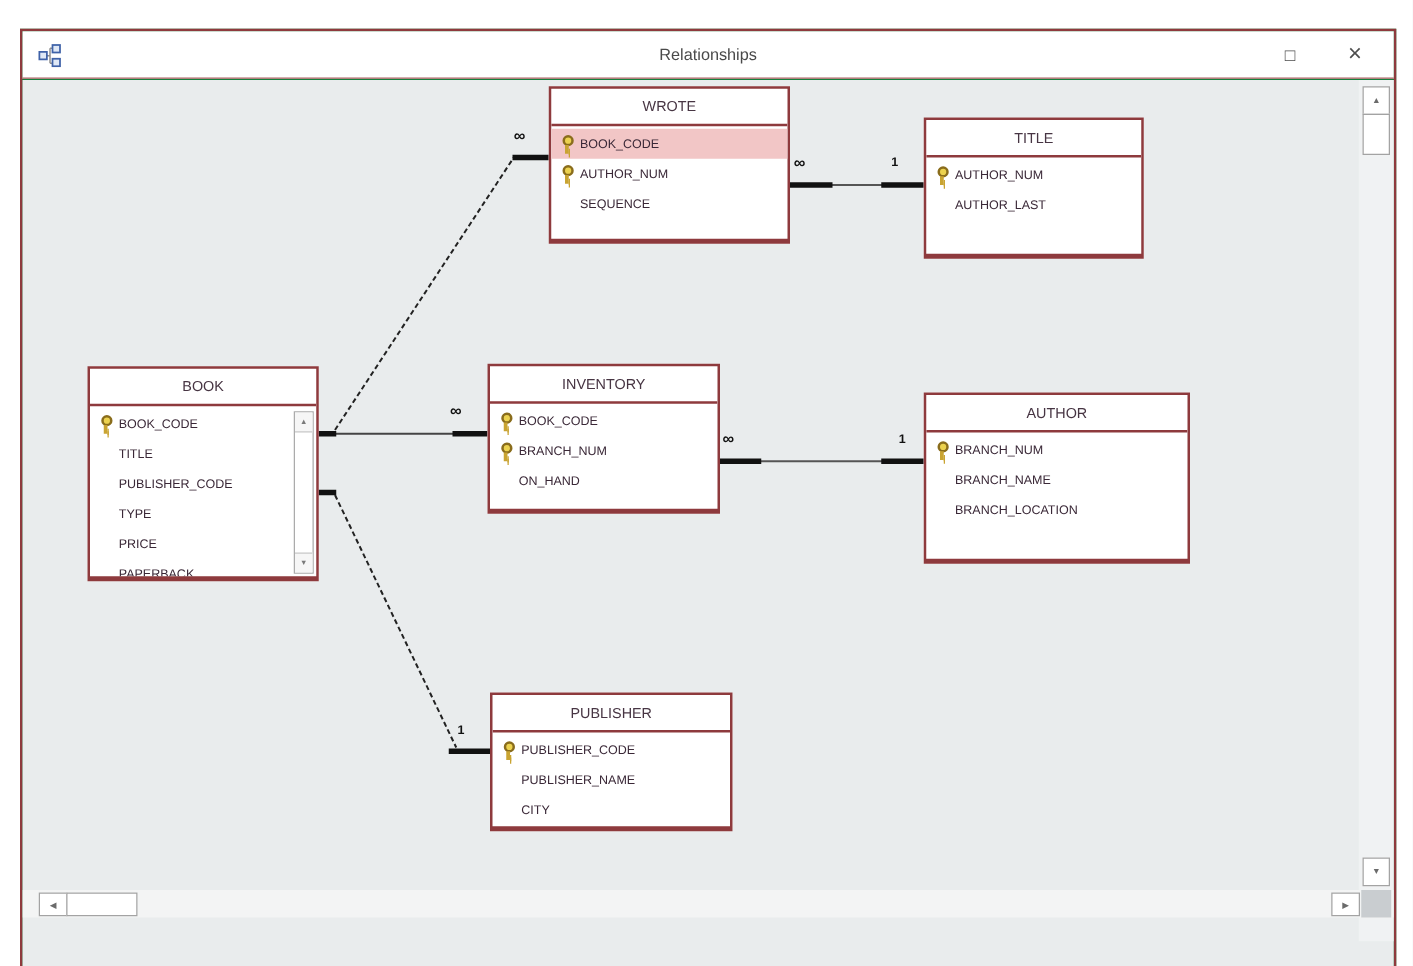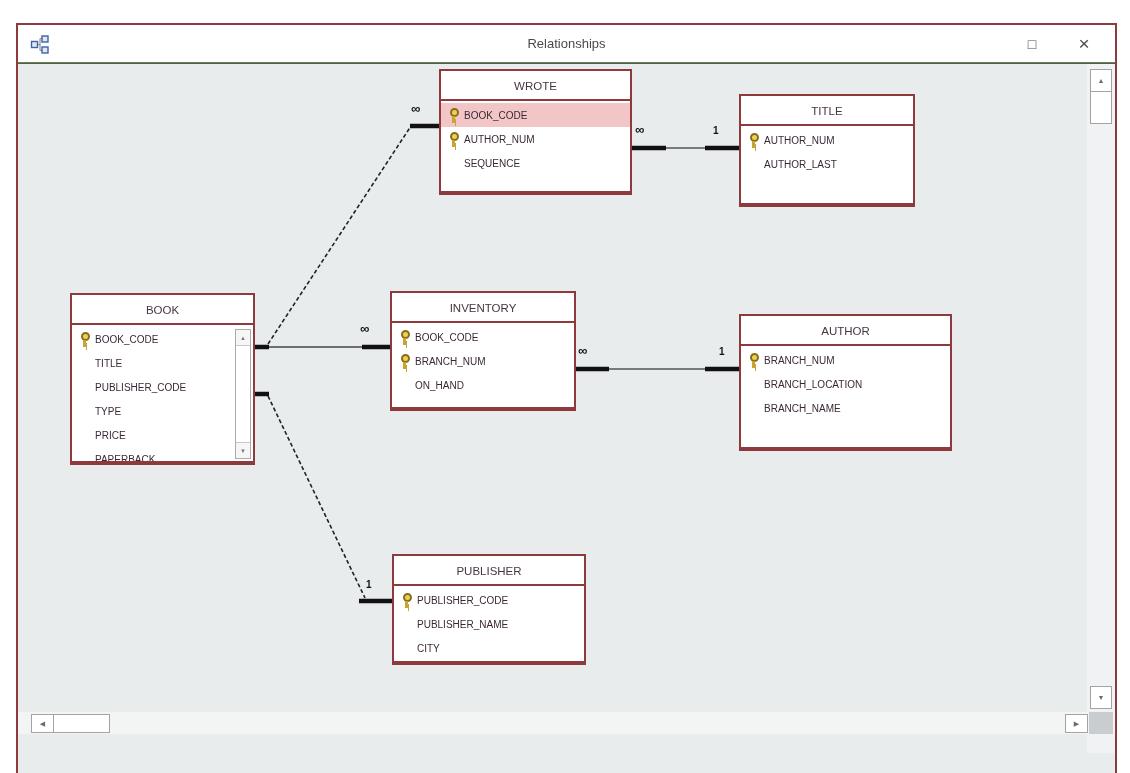--- a/index.html
+++ b/index.html
@@ -225,25 +225,25 @@
 
     <div class="tbl" id="t-branch">
       <div class="ttl">AUTHOR</div>
       <div class="rows">
           <div class="row">
             <span class="key show"></span>
             <span class="flbl">BRANCH_NUM</span>
           </div>
           <div class="row">
             <span class="key"></span>
+            <span class="flbl">BRANCH_NAME</span>
+          </div>
+          <div class="row">
+            <span class="key"></span>
             <span class="flbl">BRANCH_LOCATION</span>
-          </div>
-          <div class="row">
-            <span class="key"></span>
-            <span class="flbl">BRANCH_NAME</span>
           </div>
         </div>
     </div>
 
     <div class="tbl" id="t-publisher">
       <div class="ttl">PUBLISHER</div>
       <div class="rows">
           <div class="row">
             <span class="key show"></span>
             <span class="flbl">PUBLISHER_CODE</span>

